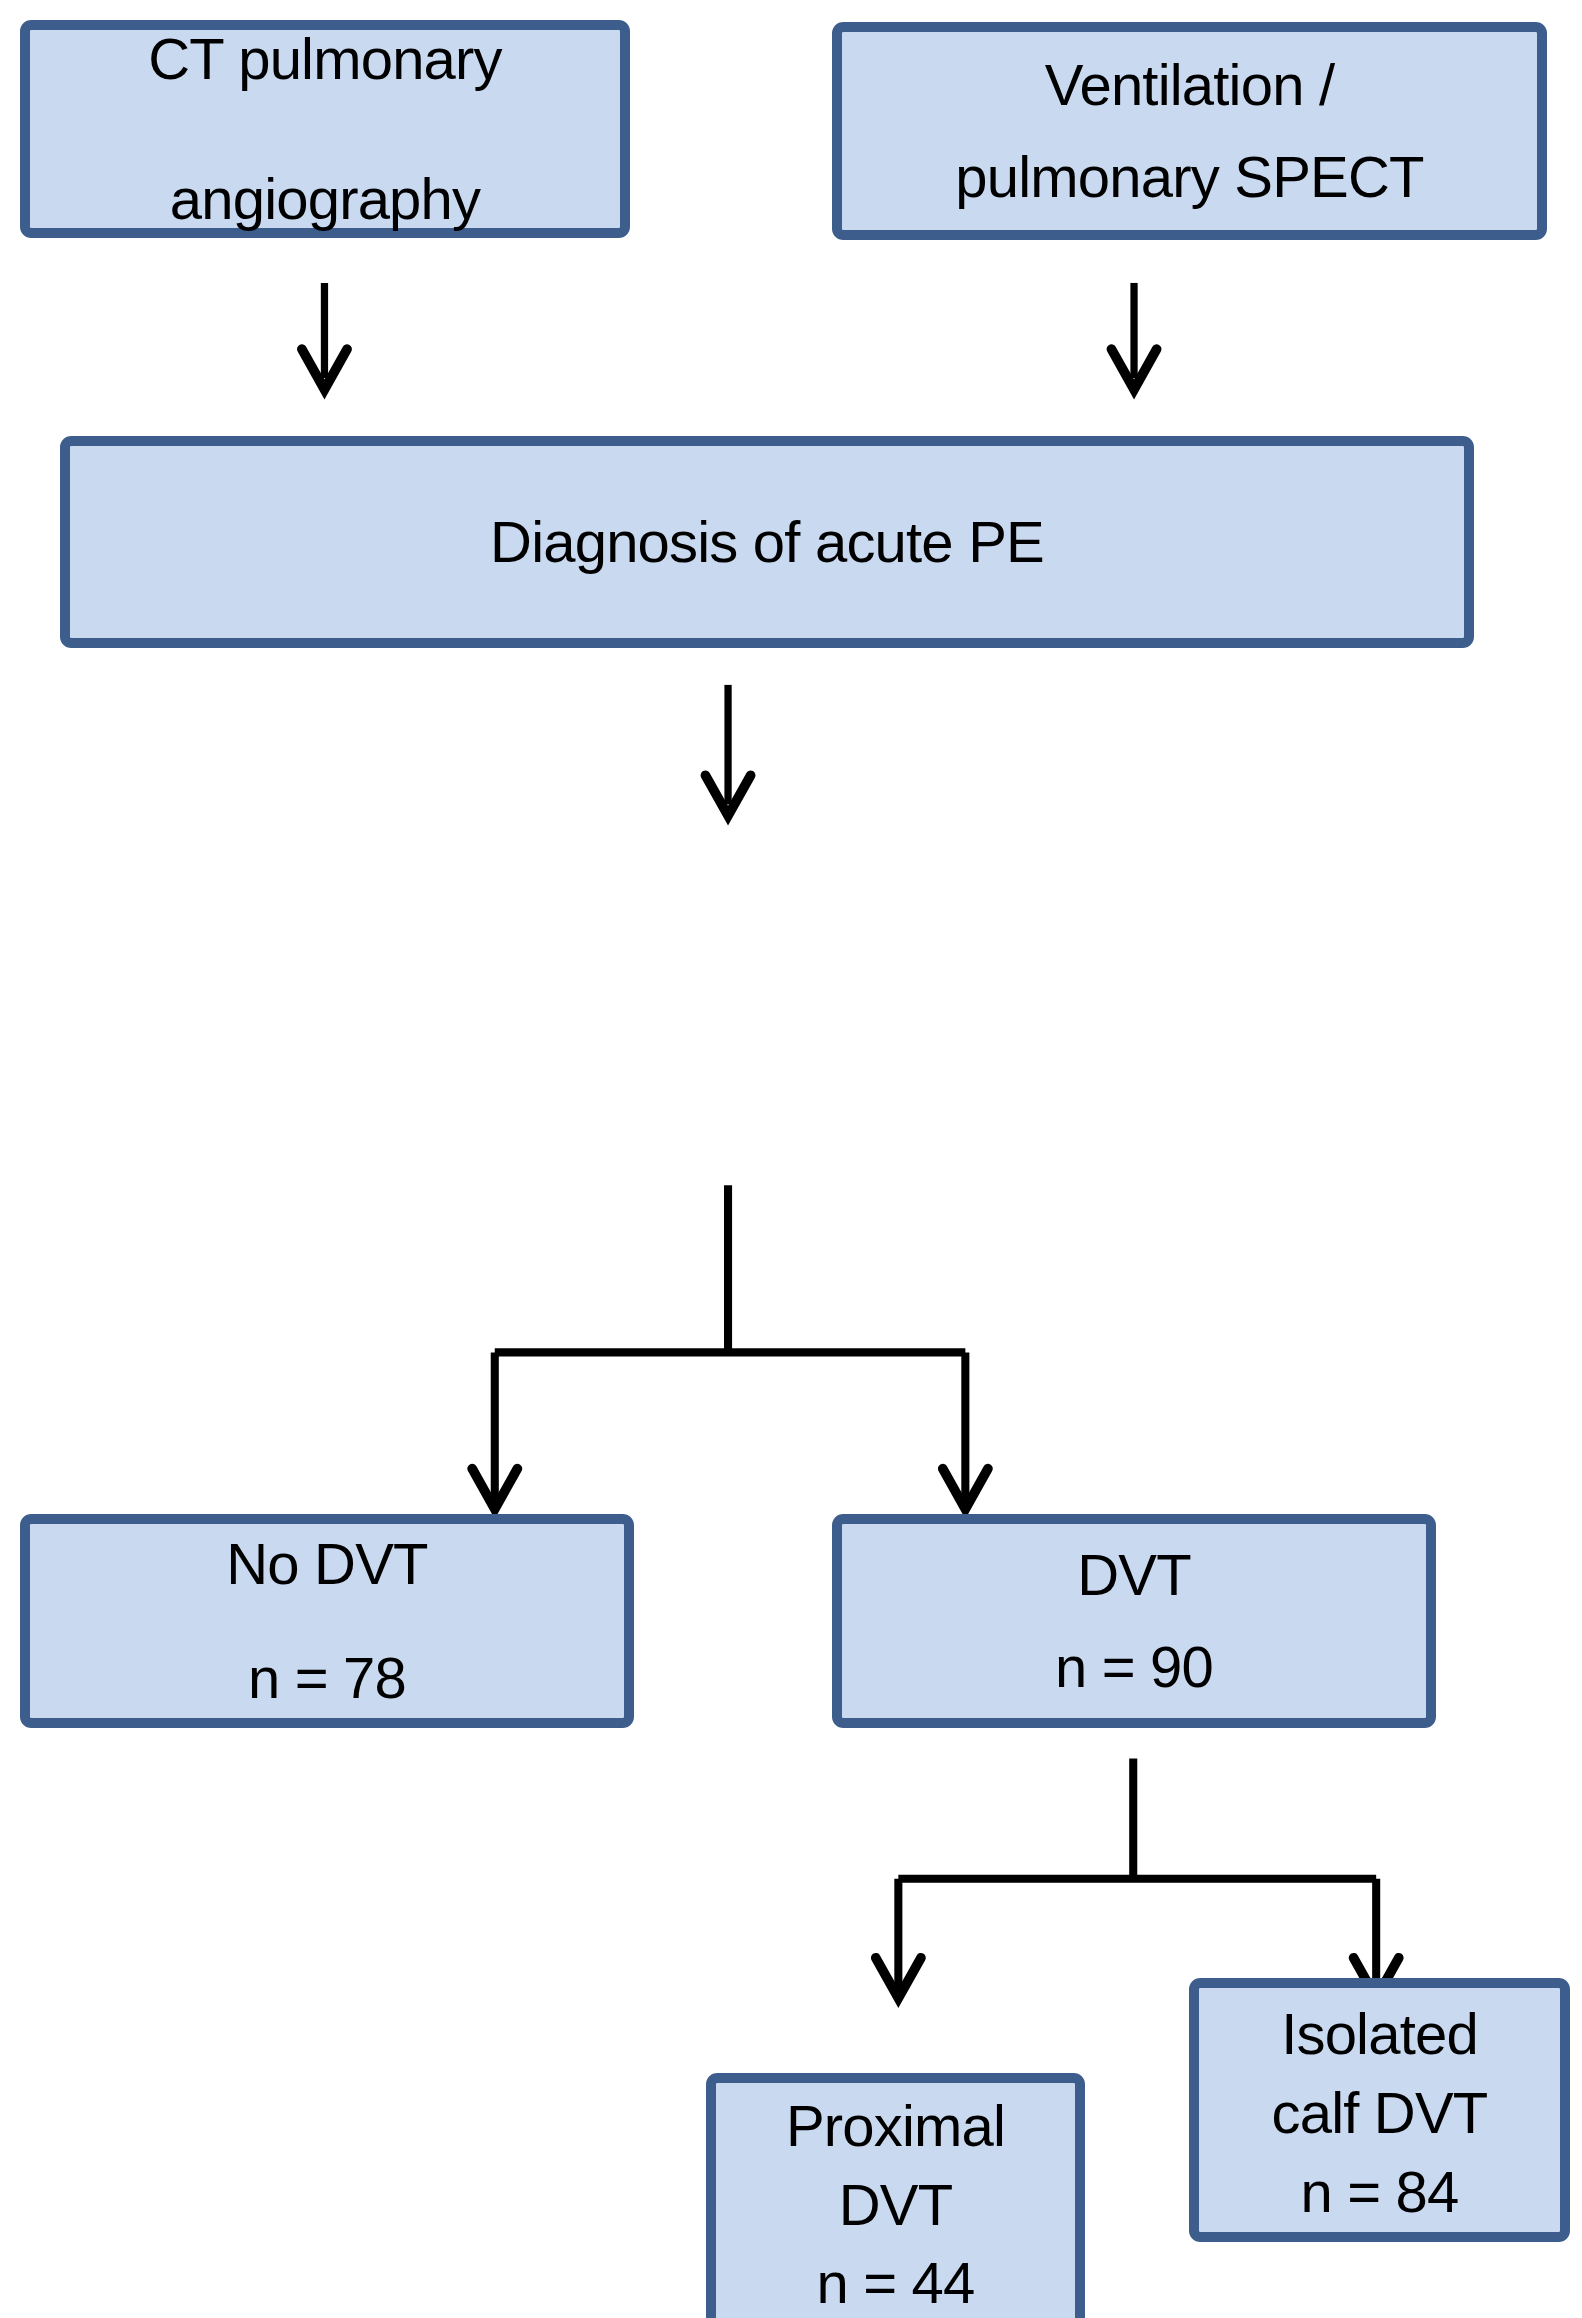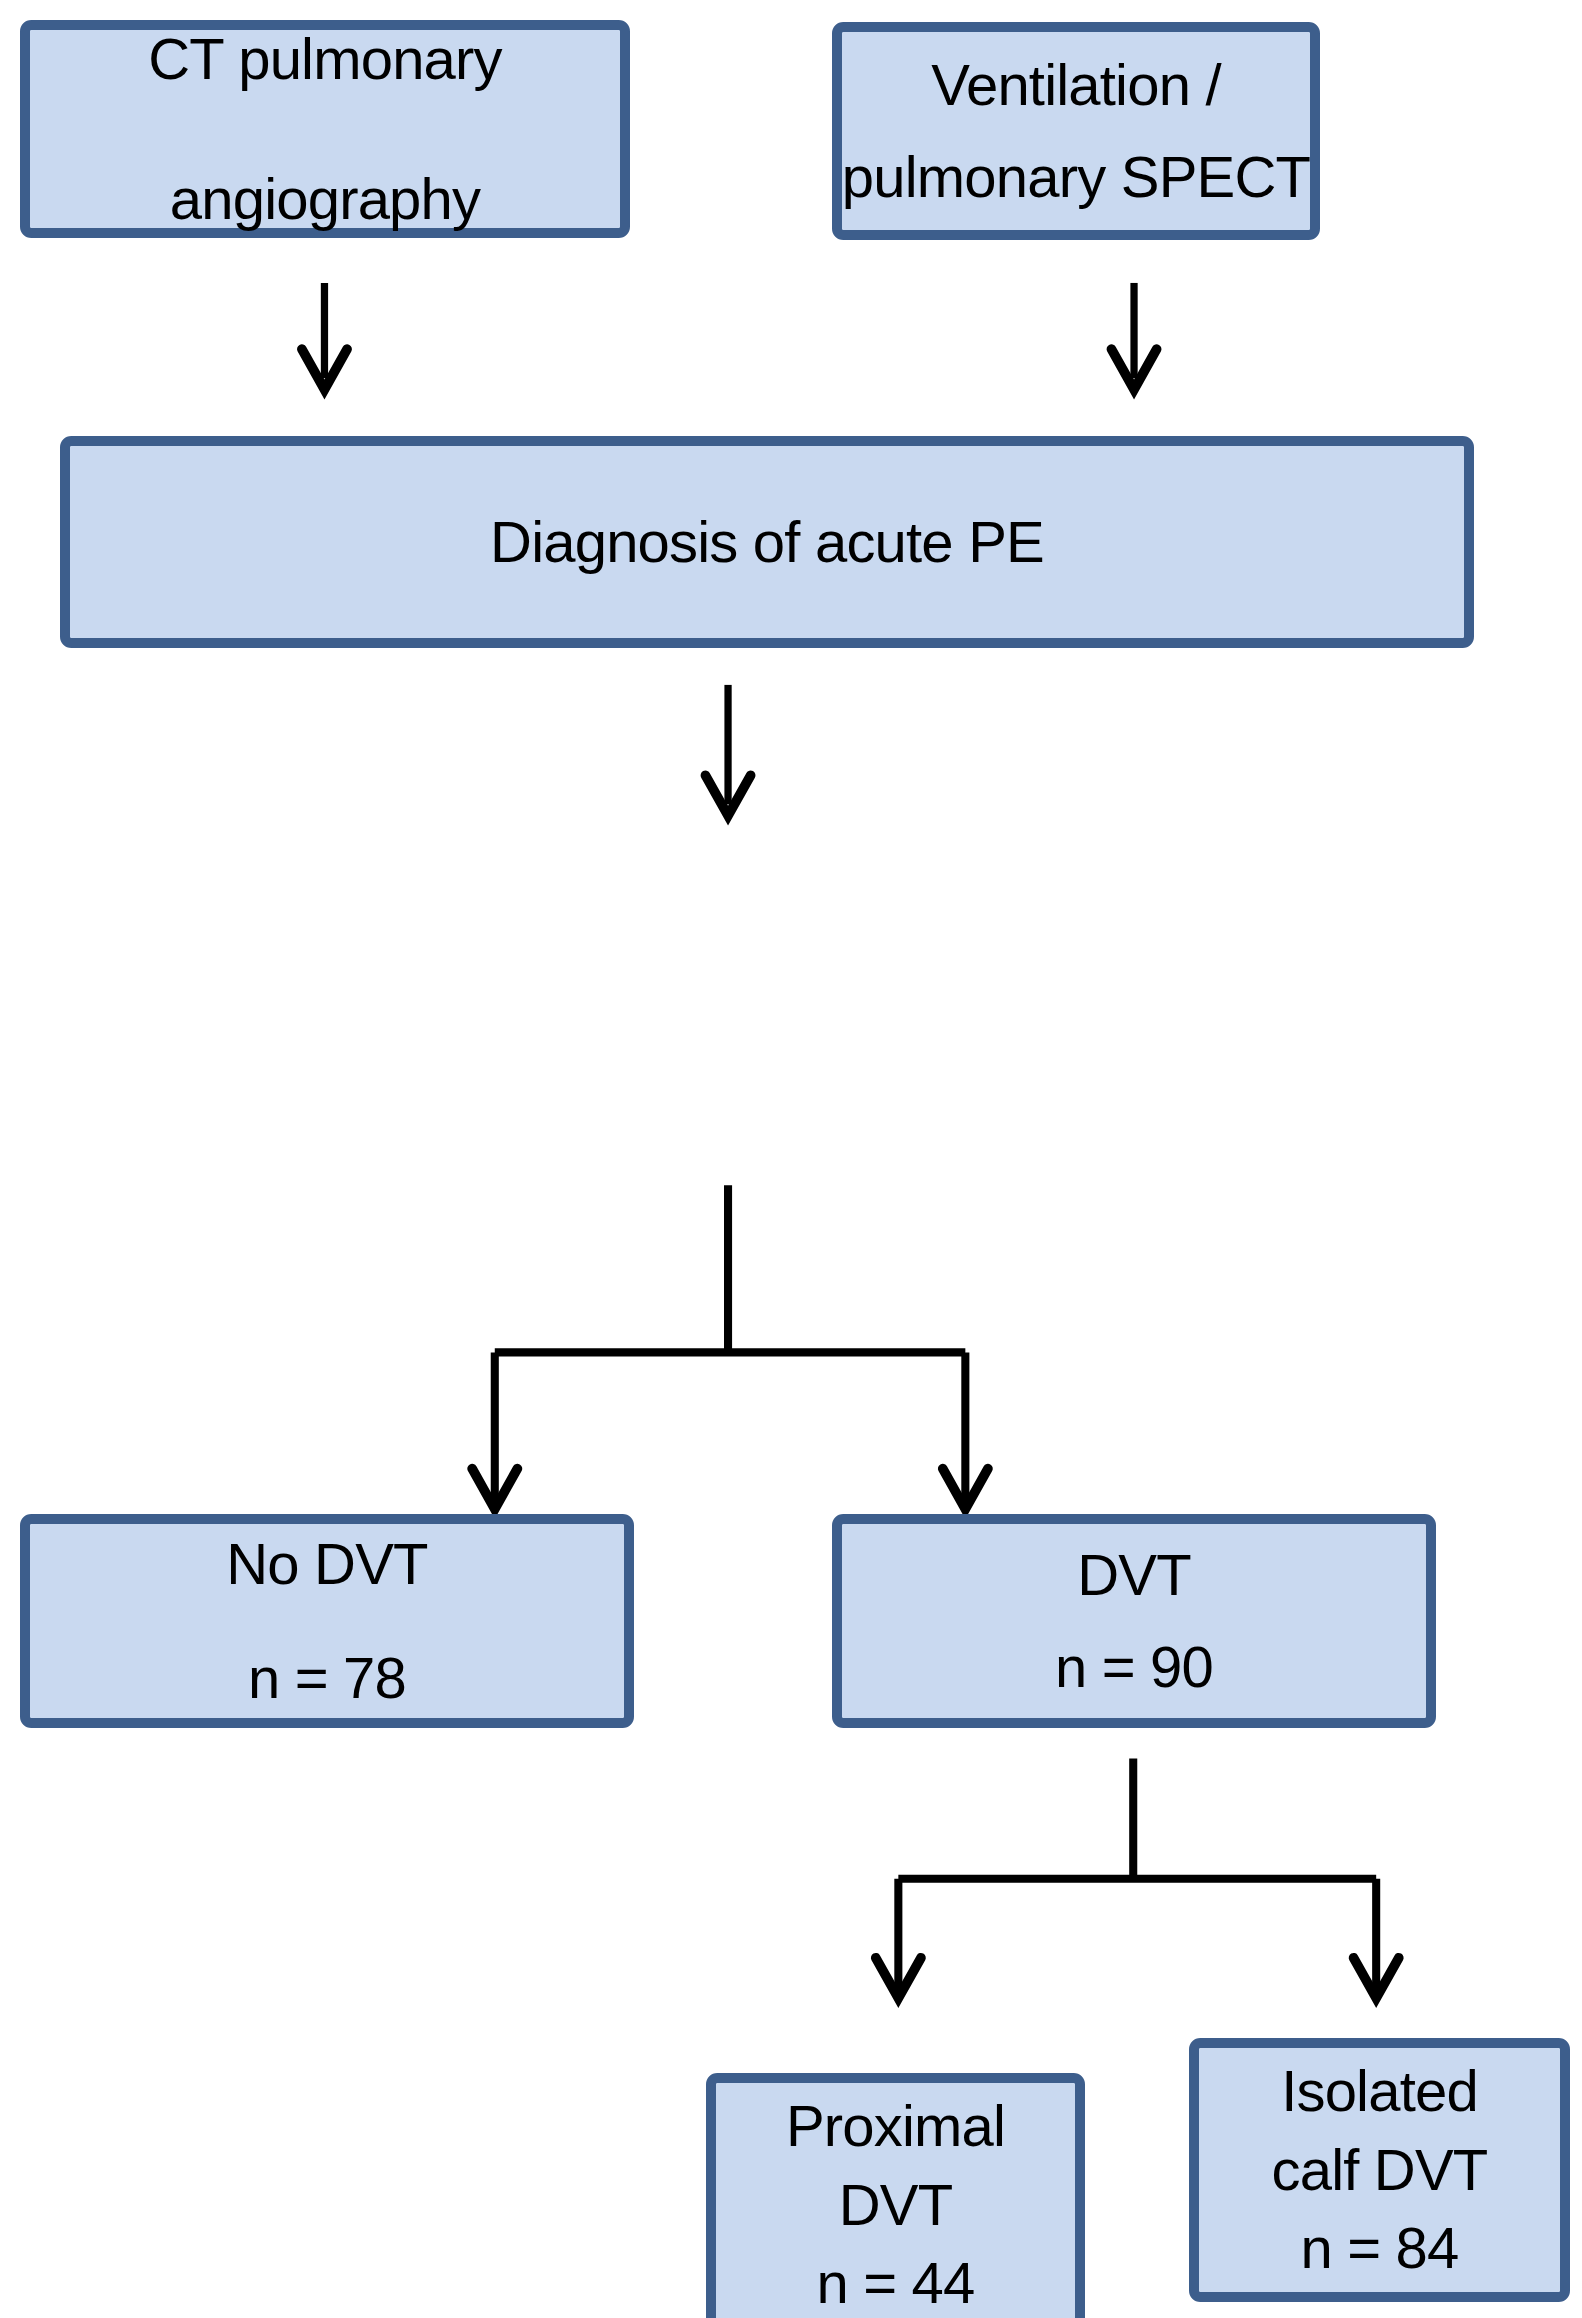--- a/index.html
+++ b/index.html
@@ -33,27 +33,27 @@
     color: #000000;
     font-size: 58px;
     line-height: 1.58;
     letter-spacing: -0.8px;
   }
   .box .line { white-space: nowrap; }
   .box--compact { line-height: 1.36; margin-top: 40px; }
 
   
   #box-ctpa        { left: 20px;   top: 20px;   width: 610px;  height: 218px; gap: 48px; }
-  #box-spect       { left: 832px; top: 22px;   width: 488px;  height: 218px; }
+  #box-spect       { left: 832px; top: 22px;   width: 715px;  height: 218px; }
   #box-diagnosis   { left: 20px;   top: 436px;  width: 1414px; height: 212px; margin-left: 40px; }
   #box-ultrasound  { left: 20px;   top: 844px; width: 1414px; height: 337px; }
   #box-no-dvt      { left: 20px;   top: 1514px; width: 614px;  height: 214px; gap: 22px; }
   #box-dvt         { left: 832px; top: 1514px; width: 604px;  height: 214px; }
   #box-proximal    { left: 706px;  top: 2033px; width: 379px;  height: 264px; }
-  #box-isolated    { left: 1189px; top: 1998px; width: 381px;  height: 264px; }
+  #box-isolated    { left: 1189px; top: 1938px; width: 381px;  height: 264px; justify-content: flex-end; }
 
   .connector-overlay {
     position: absolute;
     left: 0; top: 0;
     width: 1582px;
     height: 2319px;
     pointer-events: none;
   }
   .edge-shaft   { stroke: #000000; stroke-width: 9;  fill: none; }
   .edge-trunk   { stroke: #000000; stroke-width: 10; fill: none; }

